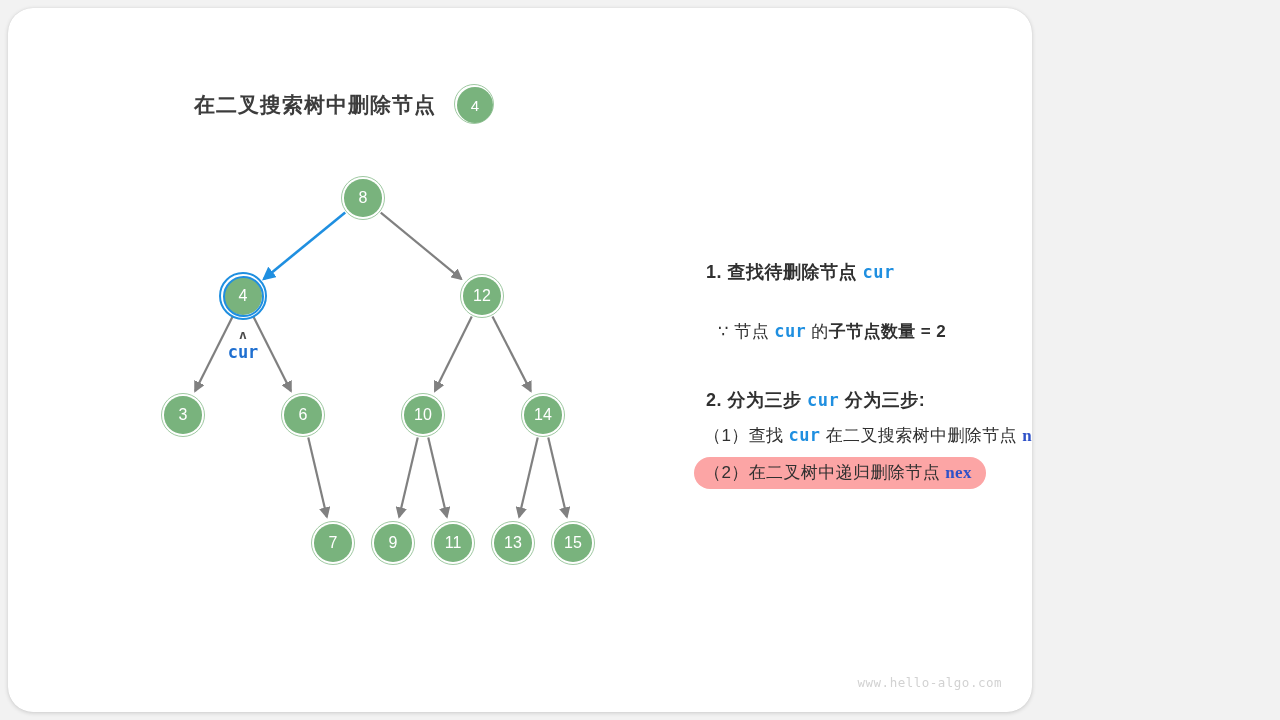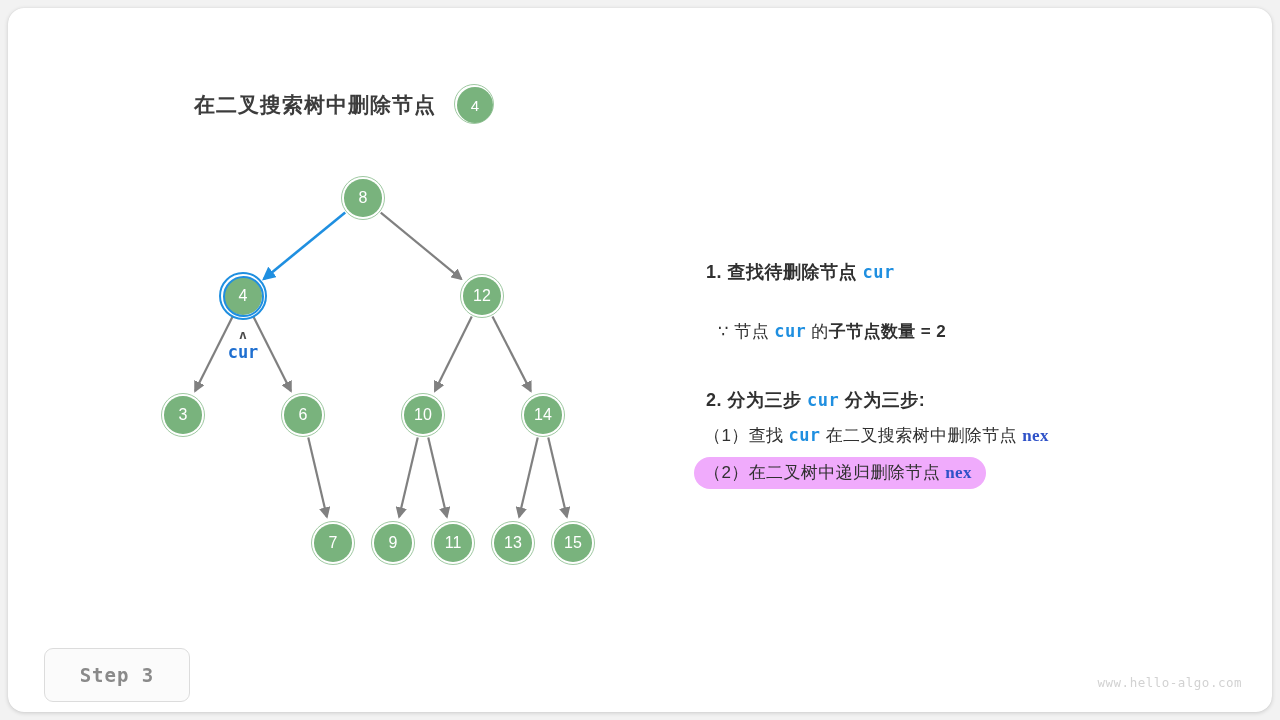--- a/index.html
+++ b/index.html
@@ -8,24 +8,24 @@
     width: 1280px;
     height: 720px;
     background: #f2f2f2;
     font-family: "Liberation Sans", "DejaVu Sans", sans-serif;
     overflow: hidden;
   }
   #card {
     position: absolute;
     left: 8px;
     top: 8px;
-    width: 1264px;
+    width: 1024px;
     height: 704px;
     background: #ffffff;
-    border-radius: 16px;
+    border-radius: 25px;
     box-shadow: 0 1px 4px rgba(0,0,0,0.16), 0 0 1px rgba(0,0,0,0.10);
     overflow: hidden;
   }
 
   
   #title-row {
     position: absolute;
     left: 186px;
     top: 76px;
     display: flex;
@@ -170,21 +170,21 @@
   }
   .mono-blue-dark {
     font-family: Liberation Serif, serif;
     font-weight: bold;
     color: #2f52c8;
     font-size: 17px;
   }
   .b { font-weight: bold; }
   .hl-row {
     display: inline-block;
-    background: #f0abfc;
+    background: #fca5a5;
     border-radius: 16px;
     padding: 4px 14px 5px 10px;
     margin-left: -10px;
   }
   #s1-head { position:absolute; left:8px;  top:12px; }
   #s1-why  { position:absolute; left:20px; top:72px; }
   #s2-head { position:absolute; left:8px;  top:140px; }
   #s2-l1   { position:absolute; left:6px;  top:176px; }
   #s2-l2   { position:absolute; left:6px;  top:209px; }
 
@@ -357,18 +357,15 @@
     </div>
 
     <div id="s2-l2">
       <span class="sub-line hl-row">
         <span>（2）</span><span>在二叉树中递归删除节点</span>
         <span class="mono-blue-dark">nex</span>
       </span>
     </div>
   </div>
 
-  <div id="step-badge">
-    <span>Step 3</span>
-  </div>
   <div id="watermark">www.hello-algo.com</div>
 
 </div>
 
 </body></html>

